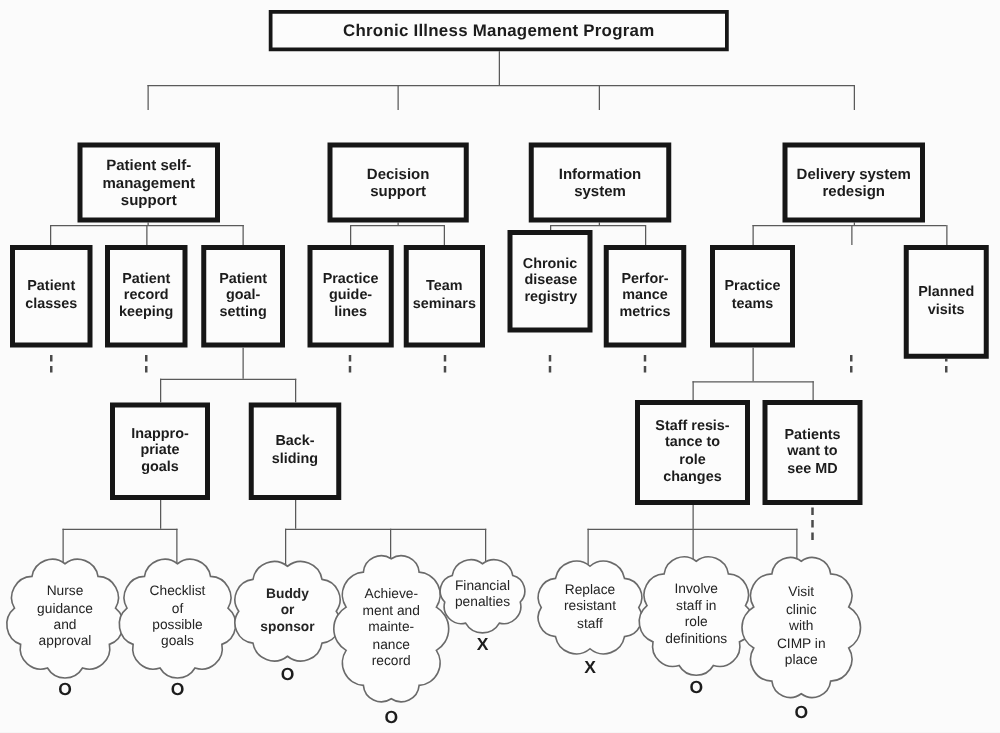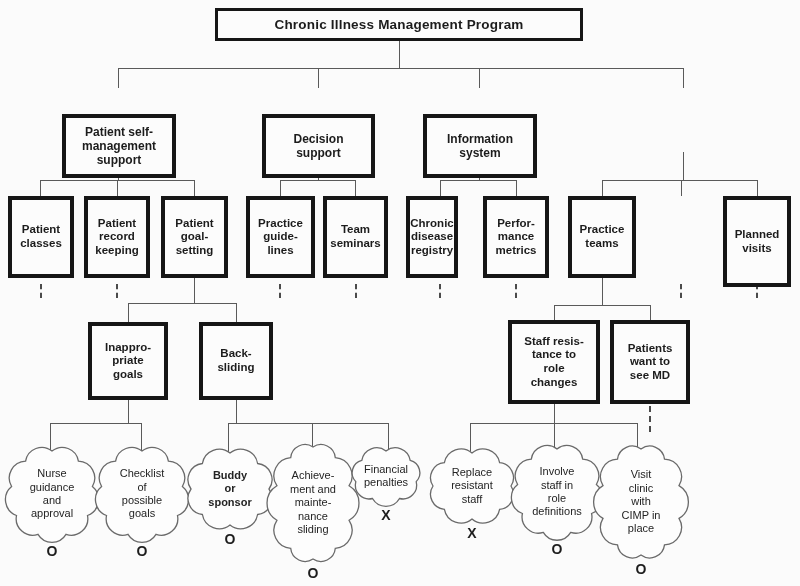--- a/index.html
+++ b/index.html
@@ -119,34 +119,36 @@
     <div class="dash" style="left: 756px; top: 284px; height: 14px;"></div>
     <div class="dash" style="left: 649px; top: 406px; height: 26px;"></div>
     <div class="box lv1" style="left: 215px; top: 8px; width: 368px; height: 33px; border-color: rgb(22, 22, 22);"><span>Chronic Illness Management Program</span></div>
     <div class="box lv2" style="left: 62px; top: 88px; width: 114px; height: 64px; border-color: rgb(22, 22, 22);"><span>Patient self-
 management
 support</span></div>
     <div class="box lv2" style="left: 262px; top: 88px; width: 113px; height: 64px; border-color: rgb(22, 22, 22);"><span>Decision
 support</span></div>
     <div class="box lv2" style="left: 423px; top: 88px; width: 114px; height: 64px; border-color: rgb(22, 22, 22);"><span>Information
 system</span></div>
+    <div class="box lv2" style="left: 626px; top: 88px; width: 114px; height: 64px; border-color: rgb(22, 22, 22);"><span>Delivery system
+redesign</span></div>
     <div class="box lv3" style="left: 8px; top: 196px; width: 66px; height: 82px; border-color: rgb(22, 22, 22);"><span>Patient
 classes</span></div>
     <div class="box lv3" style="left: 84px; top: 196px; width: 66px; height: 82px; border-color: rgb(22, 22, 22);"><span>Patient
 record
 keeping</span></div>
     <div class="box lv3" style="left: 161px; top: 196px; width: 67px; height: 82px; border-color: rgb(22, 22, 22);"><span>Patient
 goal-
 setting</span></div>
     <div class="box lv3" style="left: 246px; top: 196px; width: 69px; height: 82px; border-color: rgb(22, 22, 22);"><span>Practice
 guide-
 lines</span></div>
     <div class="box lv3" style="left: 323px; top: 196px; width: 65px; height: 82px; border-color: rgb(22, 22, 22);"><span>Team
 seminars</span></div>
-    <div class="box lv3" style="left: 406px; top: 196px; width: 52px; height: 82px; border-color: rgb(22, 22, 22);"><span>Chronic
+    <div class="box lv3" style="left: 406px; top: 184px; width: 68px; height: 82px; border-color: rgb(22, 22, 22); text-align: right;"><span>Chronic
 disease
 registry</span></div>
     <div class="box lv3" style="left: 483px; top: 196px; width: 66px; height: 82px; border-color: rgb(22, 22, 22);"><span>Perfor-
 mance
 metrics</span></div>
     <div class="box lv3" style="left: 568px; top: 196px; width: 68px; height: 82px; border-color: rgb(22, 22, 22);"><span>Practice
 teams</span></div>
     <div class="box lv3" style="left: 723px; top: 196px; width: 68px; height: 91px; border-color: rgb(22, 22, 22);"><span>Planned
 visits</span></div>
     <div class="box lv4" style="left: 88px; top: 322px; width: 80px; height: 78px; border-color: rgb(22, 22, 22);"><span>Inappro-
@@ -191,21 +193,21 @@
     </div>
     <div class="mark" style="left: 218px; top: 531px;">O</div>
     <div class="cloud" style="left: 272px; top: 444px; width: 82px; height: 118px;">
       <svg width="82" height="118">
         <path d="M41.0,3.0 A14.4,14.4 0 0 1 63.3,13.7 A18.1,18.1 0 0 1 77.1,41.7 A20.1,20.1 0 0 1 77.1,76.3 A18.1,18.1 0 0 1 63.3,104.3 A14.4,14.4 0 0 1 41.0,115.0 A14.4,14.4 0 0 1 18.7,104.3 A18.1,18.1 0 0 1 4.9,76.3 A20.1,20.1 0 0 1 4.9,41.7 A18.1,18.1 0 0 1 18.7,13.7 A14.4,14.4 0 0 1 41.0,3.0 Z" fill="#fdfdfd" stroke="#6a6a6a" stroke-width="1.3"></path>
       </svg>
       <div class="cloud-label">Achieve-
 ment and
 mainte-
 nance
-sliding</div>
+record</div>
     </div>
     <div class="mark" style="left: 301px; top: 565px;">O</div>
     <div class="cloud" style="left: 352px; top: 448px; width: 68px; height: 56px;">
       <svg width="68" height="56">
         <path d="M34.0,3.0 A15.1,15.1 0 0 1 58.2,12.4 A12.7,12.7 0 0 1 64.2,33.6 A13.8,13.8 0 0 1 47.5,50.5 A15.6,15.6 0 0 1 20.5,50.5 A13.8,13.8 0 0 1 3.8,33.6 A12.7,12.7 0 0 1 9.8,12.4 A15.1,15.1 0 0 1 34.0,3.0 Z" fill="#fdfdfd" stroke="#6a6a6a" stroke-width="1.3"></path>
       </svg>
       <div class="cloud-label">Financial
 penalties</div>
     </div>
     <div class="mark" style="left: 374px; top: 507px;">X</div>

